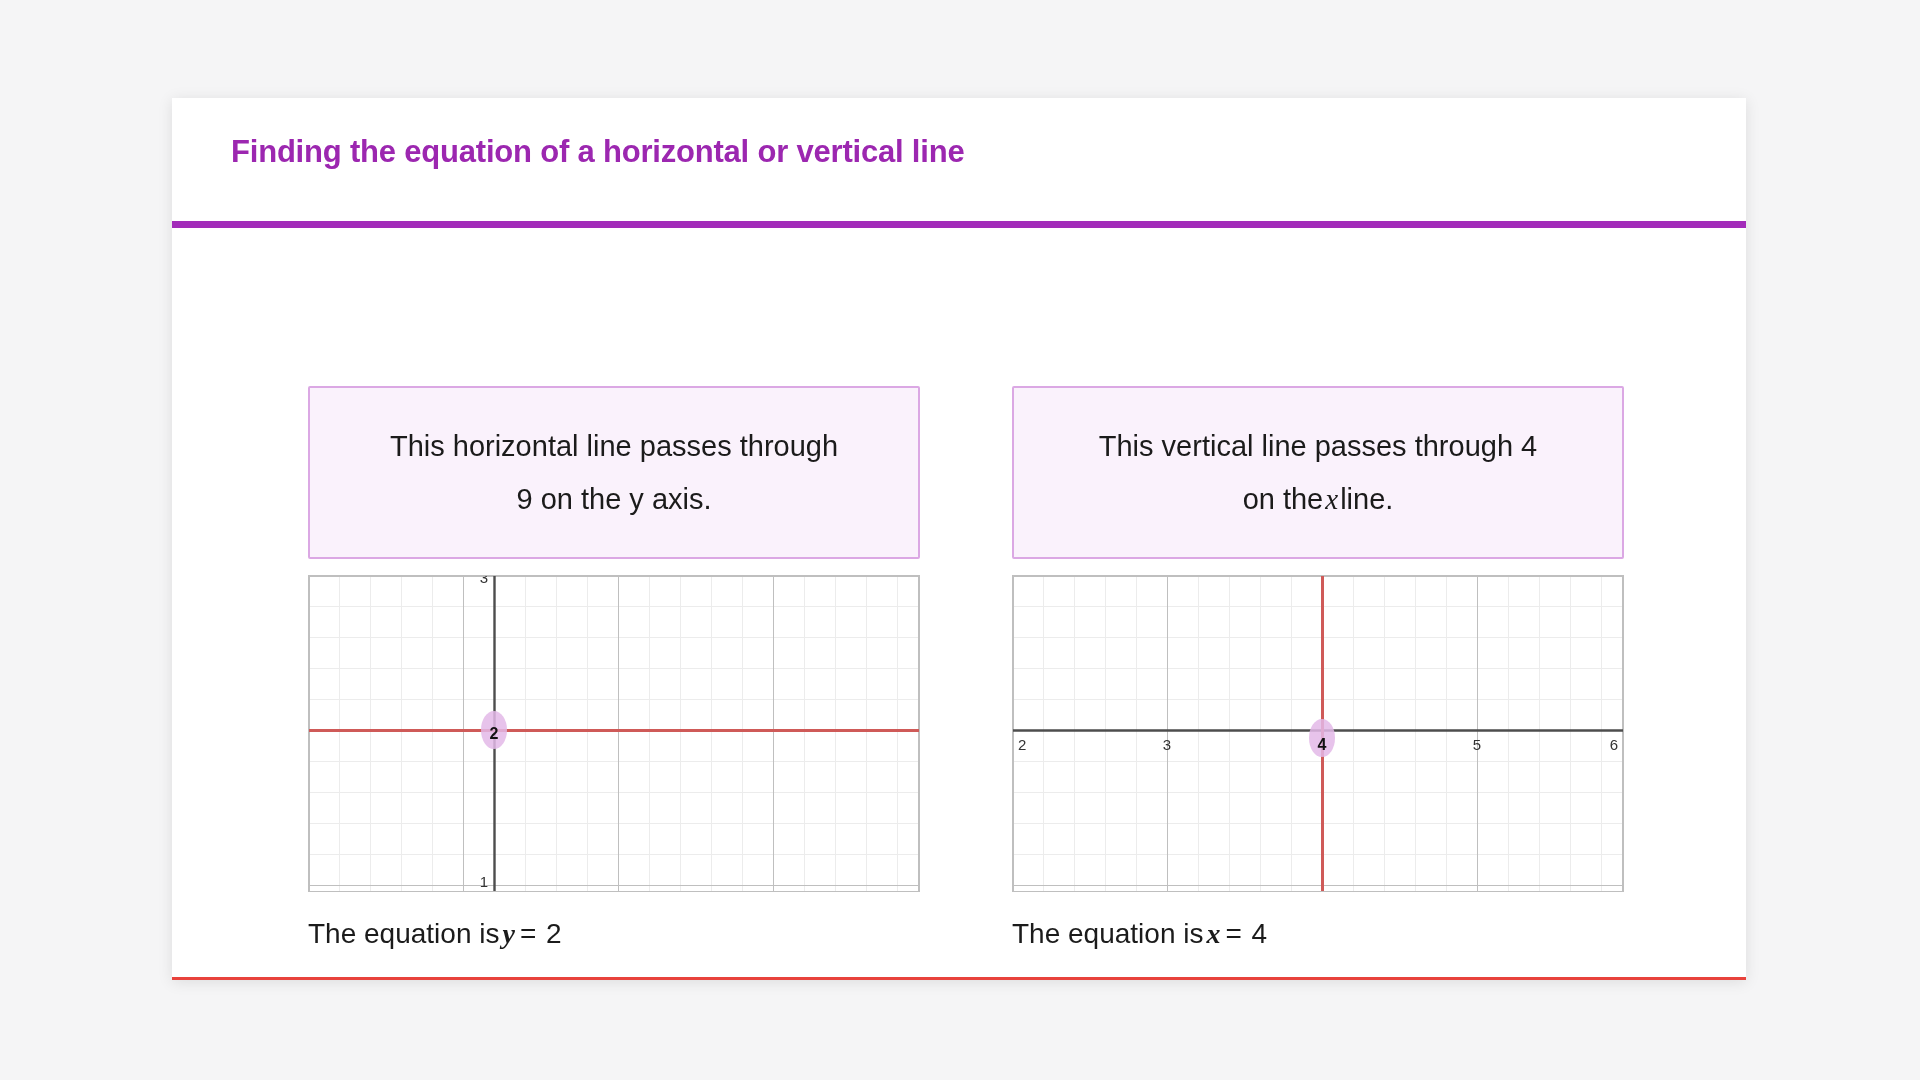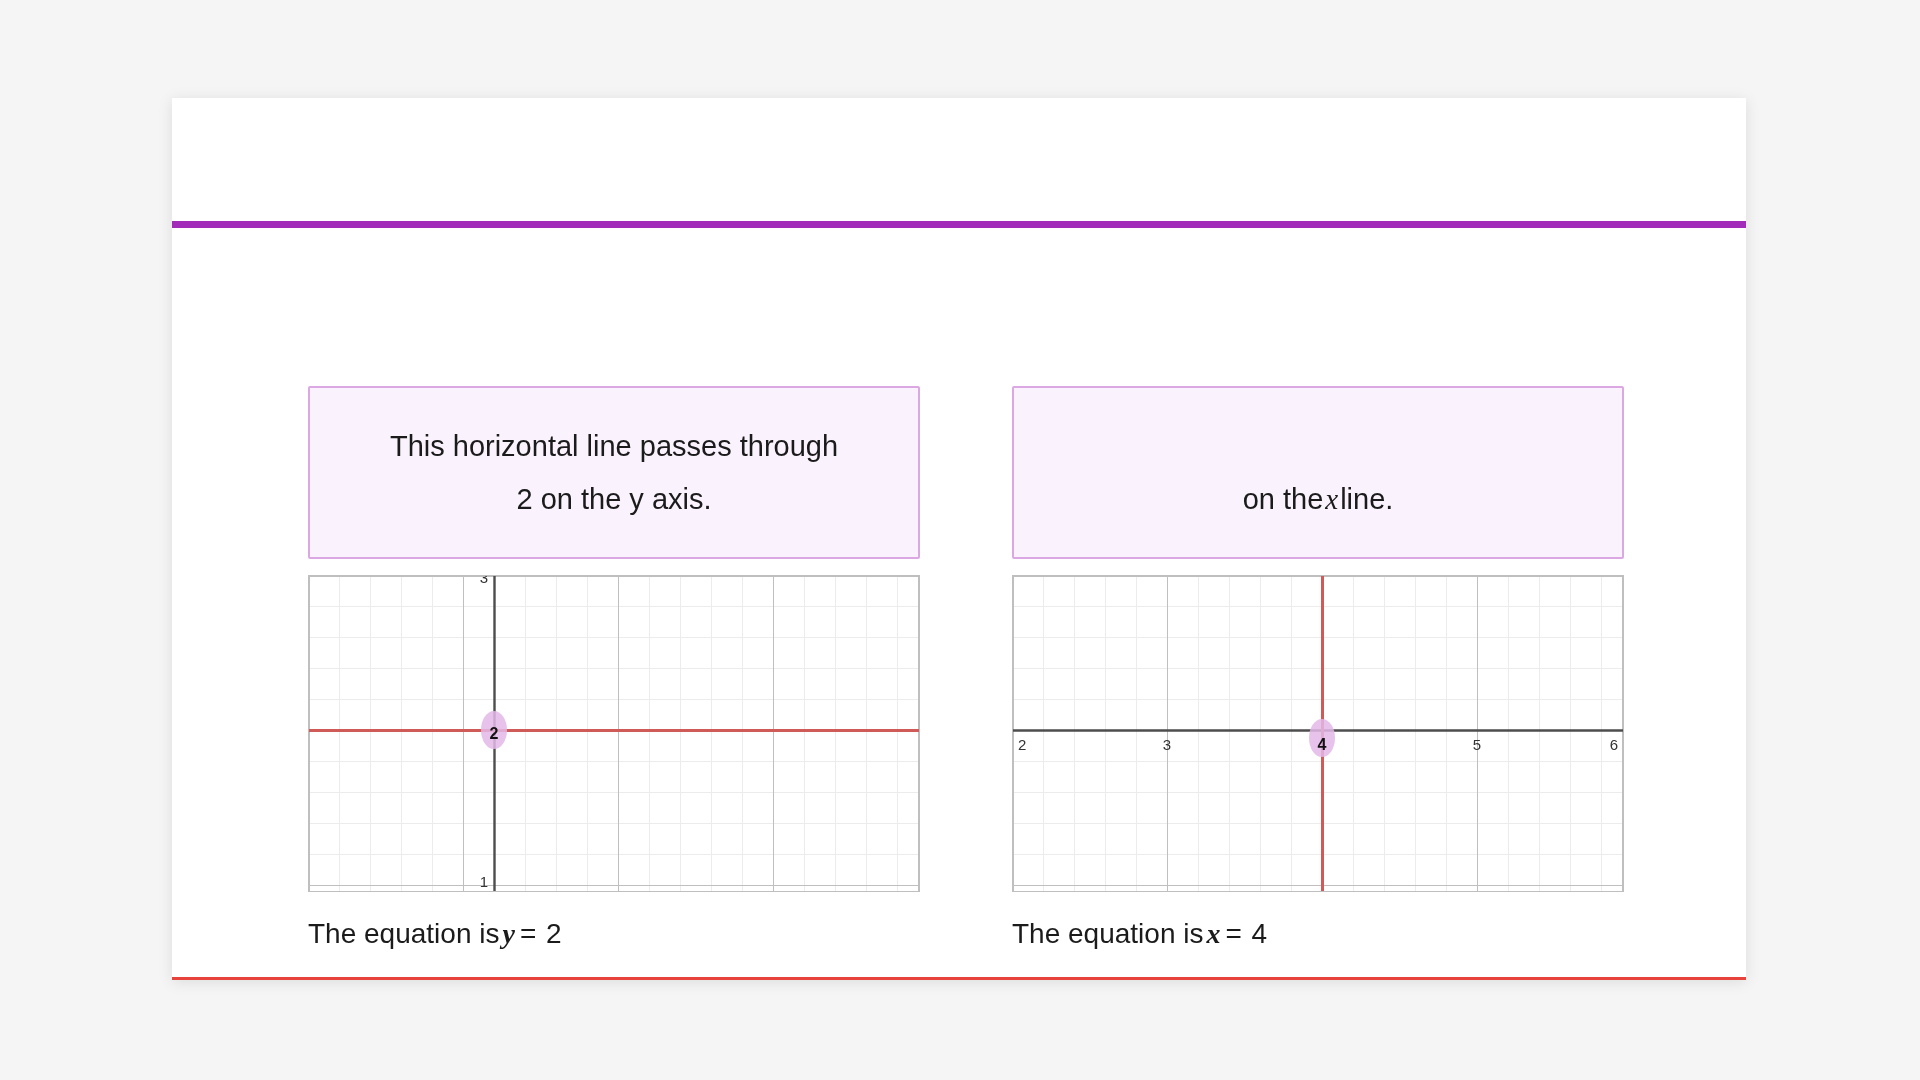--- a/index.html
+++ b/index.html
@@ -134,31 +134,32 @@
   }
   .caption .eqsign { padding: 0 2px; }
 </style>
 </head>
 <body>
 
 <div id="stage">
 
   <div class="card">
 
+    <div class="card-title">Finding the equation of a horizontal or vertical line</div>
 
     <div class="title-rule"></div>
 
     <div class="columns">
 
       <div class="col col-left">
 
         <div class="callout">
           <div class="callout-text">
             <span>This horizontal line passes through</span><br>
-            <span>2 on the y axis.</span>
+            <span>9 on the y axis.</span>
           </div>
         </div>
 
         <div class="graph-wrap">
           <svg class="graph-svg" width="612" height="317" viewBox="0 0 612 317">
             <defs>
               <clipPath id="clipL">
                   <rect x="1" y="1" width="610" height="315"></rect>
                 </clipPath>
             </defs>
@@ -220,21 +221,21 @@
 
         <div class="caption">
           <span>The equation is</span><span class="mathvar-b">y</span><span class="eqsign">=</span> <span>2</span>
         </div>
       </div>
 
       <div class="col col-right">
 
         <div class="callout">
           <div class="callout-text">
-            <br>
+            <span>This vertical line passes through 4</span><br>
             <span>on the</span><span class="mathvar">x</span><span>line.</span>
           </div>
         </div>
 
         <div class="graph-wrap">
           <svg class="graph-svg" width="612" height="317" viewBox="0 0 612 317">
             <defs>
               <clipPath id="clipR">
                   <rect x="1" y="1" width="610" height="315"></rect>
                 </clipPath>

